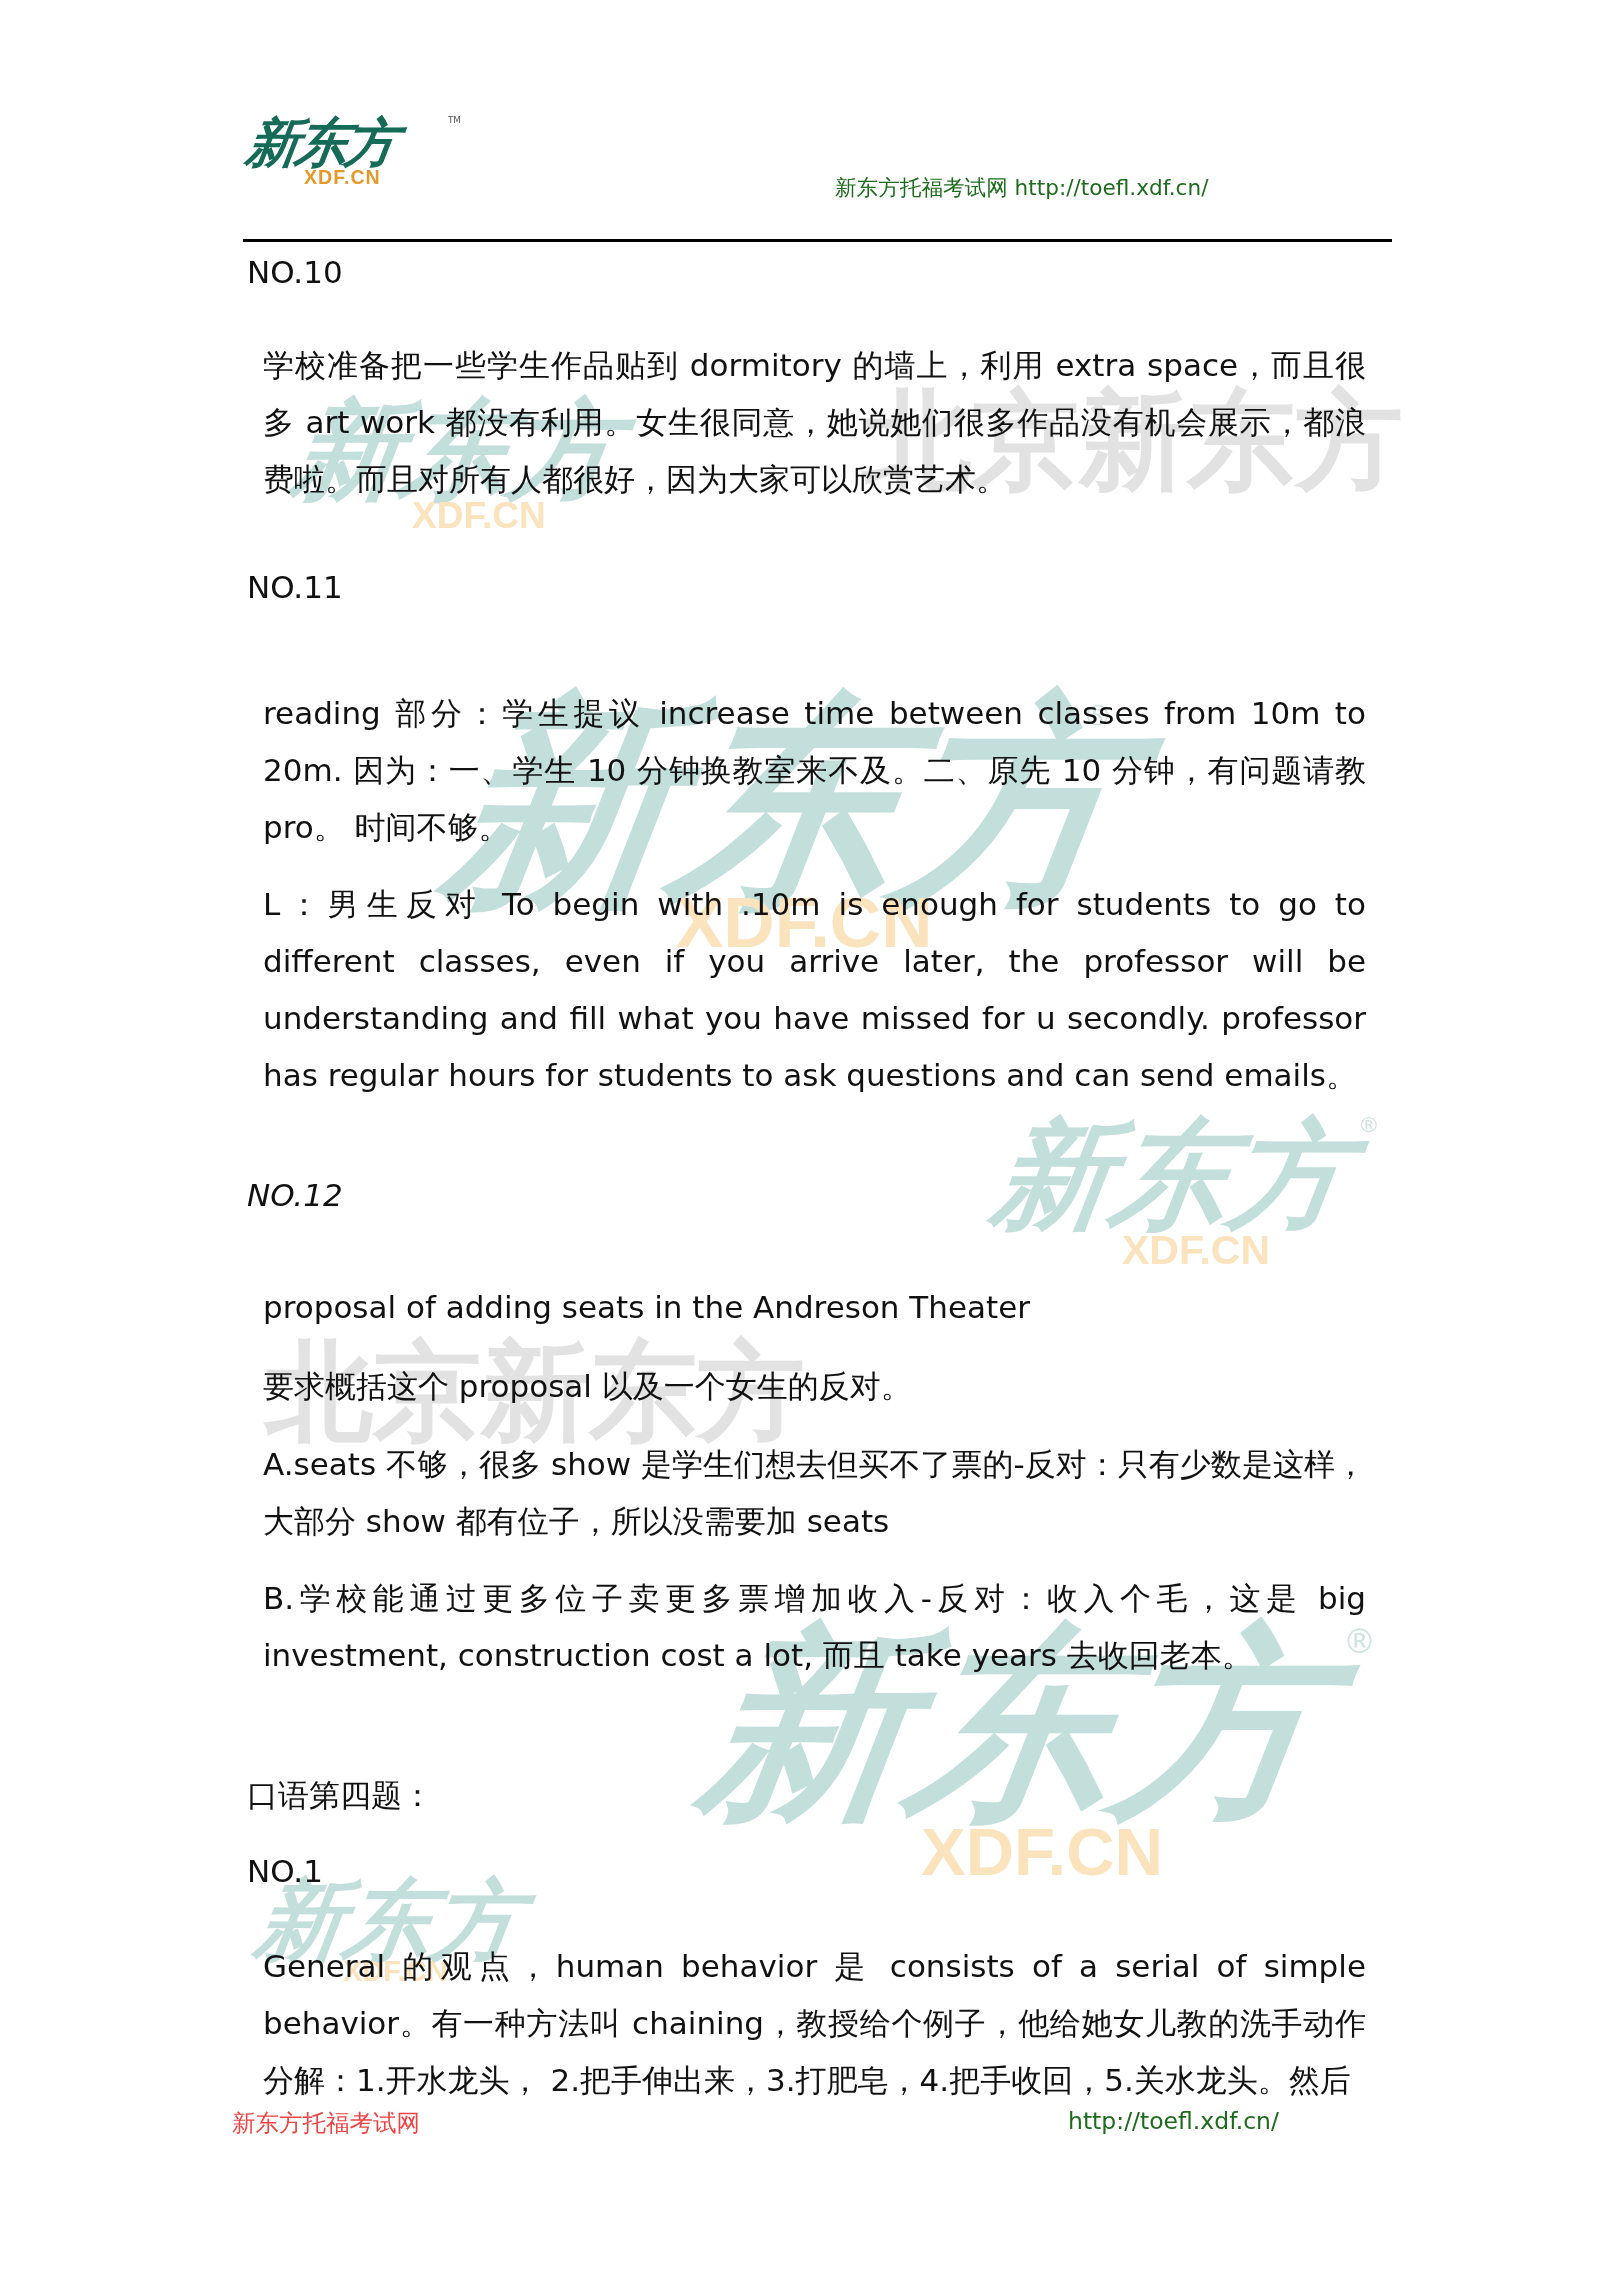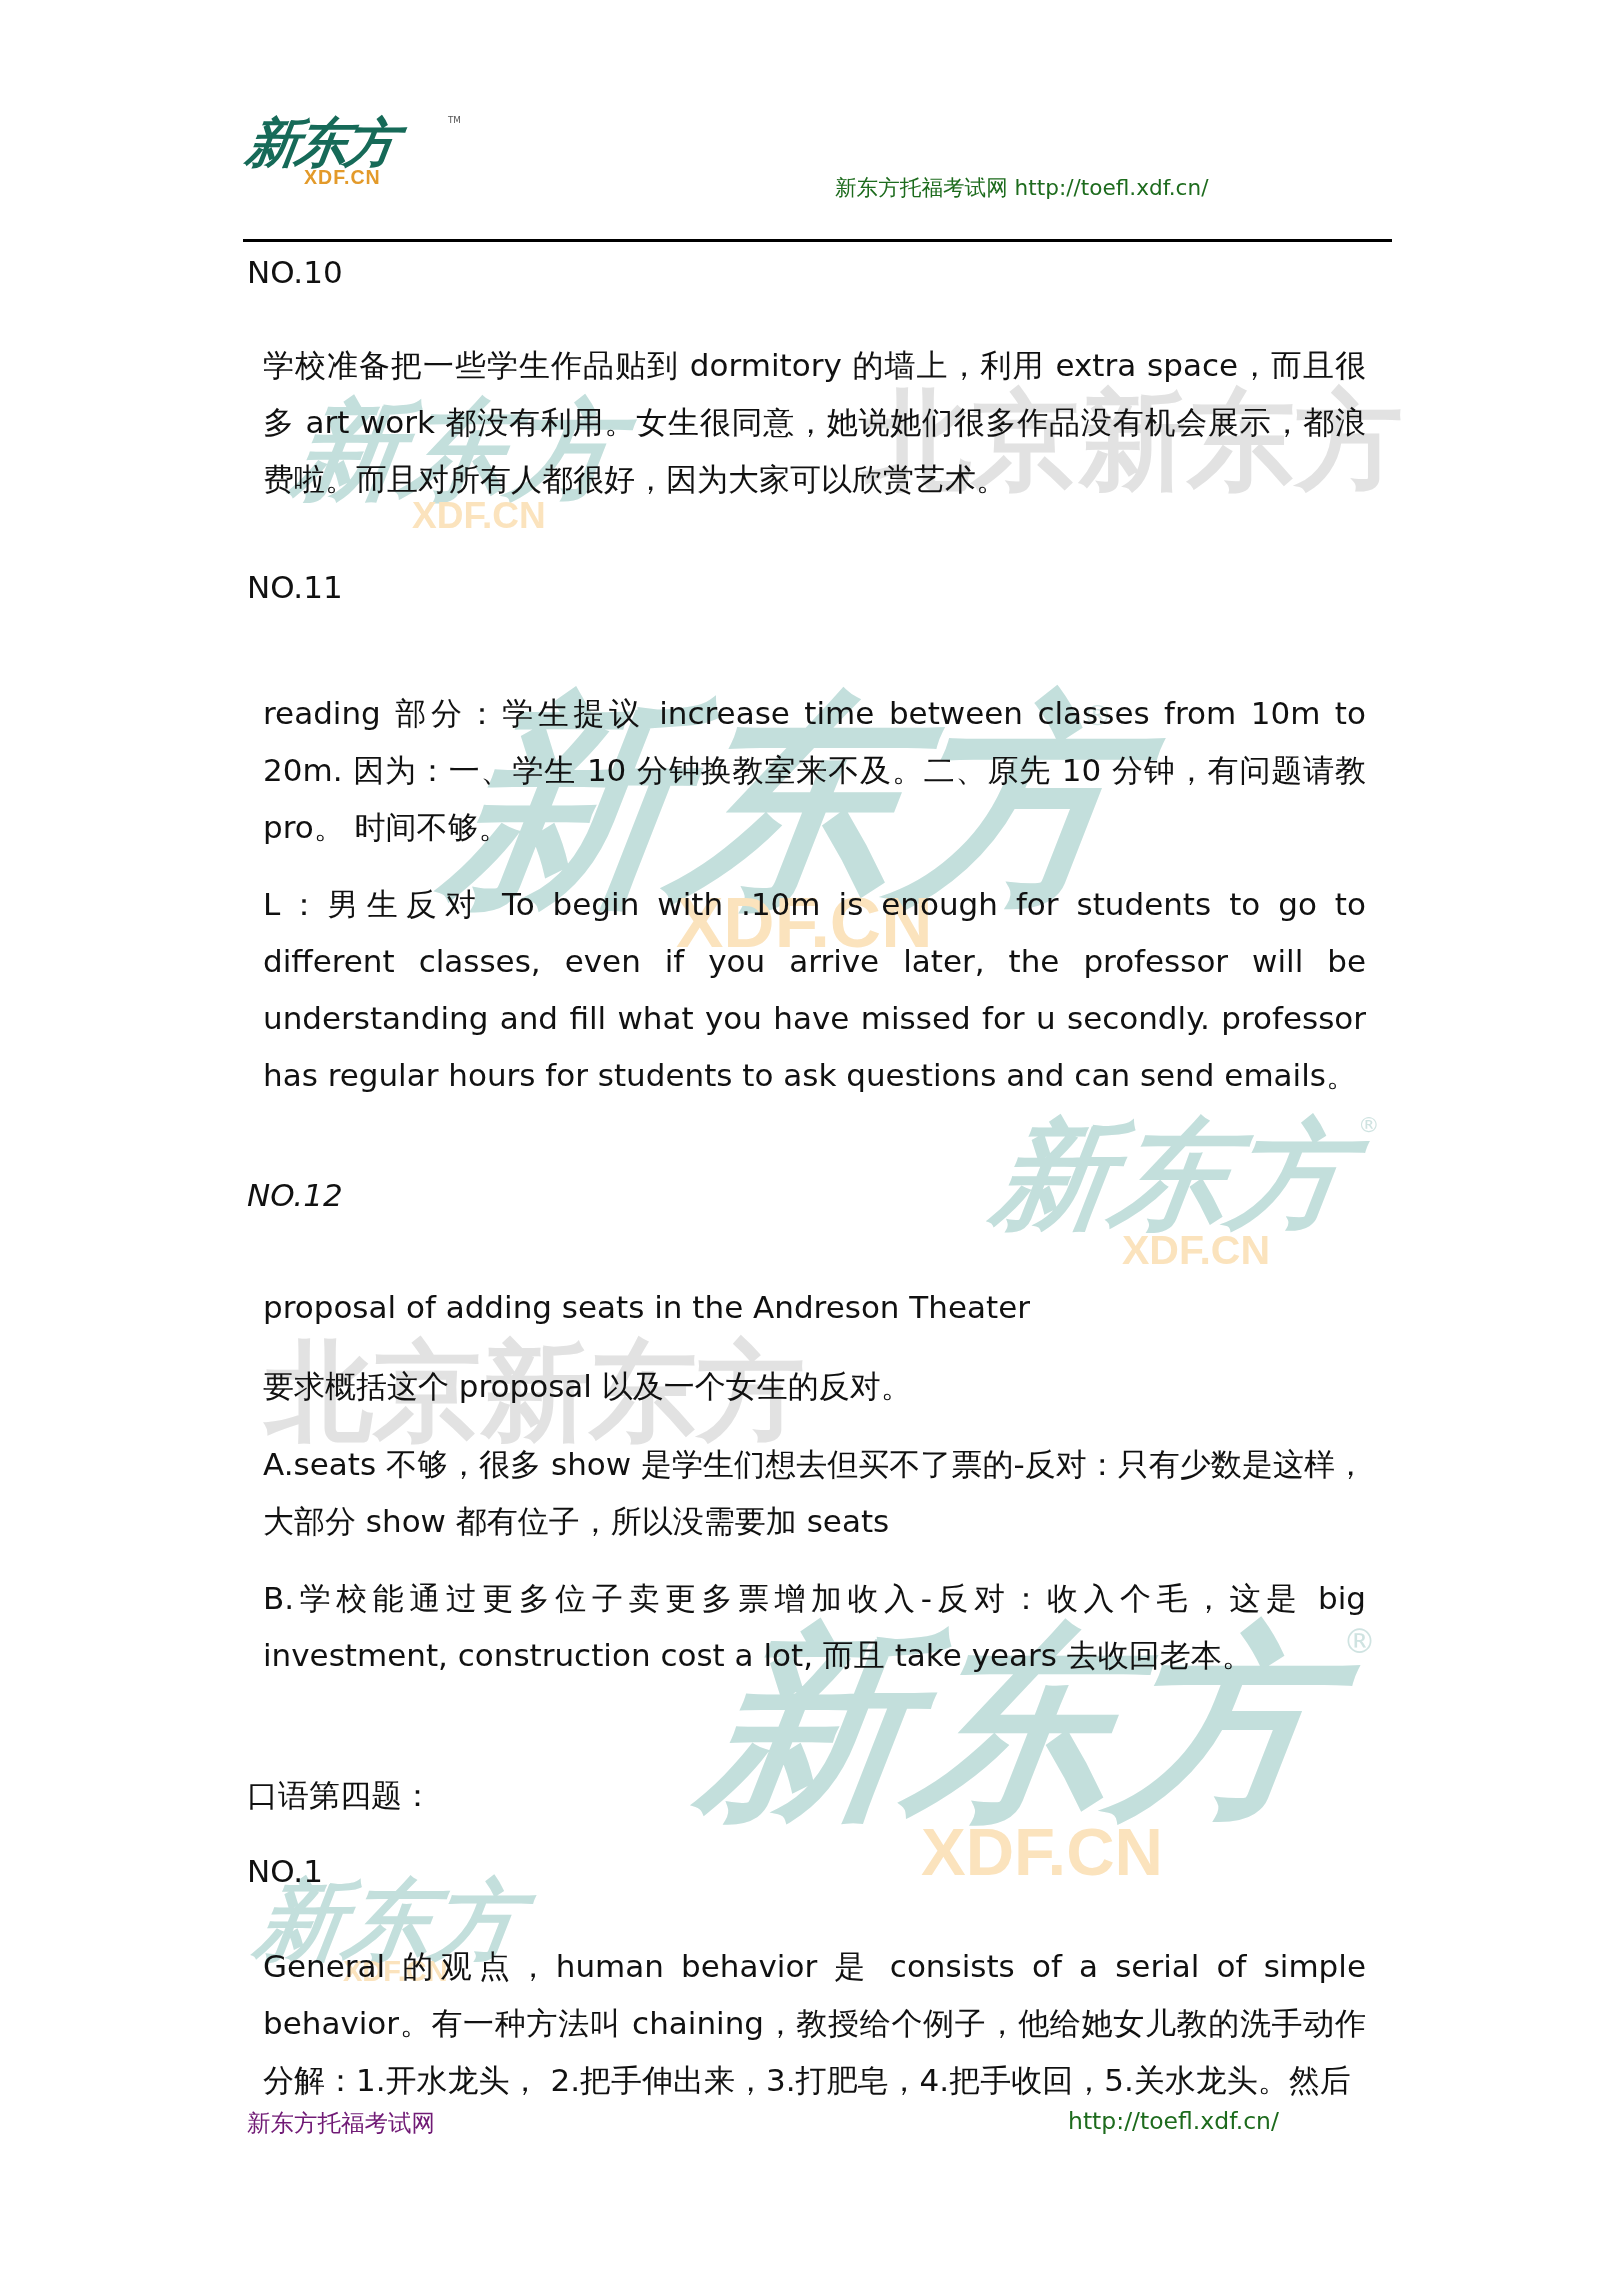--- a/index.html
+++ b/index.html
@@ -22,21 +22,21 @@
   .wm-teal { color:#c3dfdc; font-style:italic; transform:skewX(-8deg); }
   .wm-orange { color:#fbe3bd; font-family:"Liberation Sans", sans-serif; }
   .wm-gray { color:#e2e2e2; }
   .wm-reg { color:#cfe3e1; font-weight:normal; }
 
   
   .content { position:absolute; left:247px; width:1135px; font-size:31px; line-height:57px; color:#111; }
   .heading { position:absolute; left:247px; font-size:31px; color:#111; line-height:39px; }
   .para { text-align:justify; text-align-last:left; margin:16px; }
 
-  .footer-left { position:absolute; left:247px; top:2107px; font-size:23.5px; color:#701a75; }
+  .footer-left { position:absolute; left:232px; top:2107px; font-size:23.5px; color:#ef4444; }
   .footer-right { position:absolute; left:1068px; top:2107px; font-size:23.5px; color:#1d6b1d; }
 </style>
 </head>
 <body>
 
 <div class="page">
 
   <div class="wm wm-teal" style="left:294px; top:392px; font-size:108px; line-height:118px;">新东方</div>
   <div class="wm wm-orange" style="left:412px; top:495px; font-size:37px;">XDF.CN</div>
   <div class="wm wm-gray" style="left:863px; top:382px; font-size:108px; line-height:118px;">北京新东方</div>

